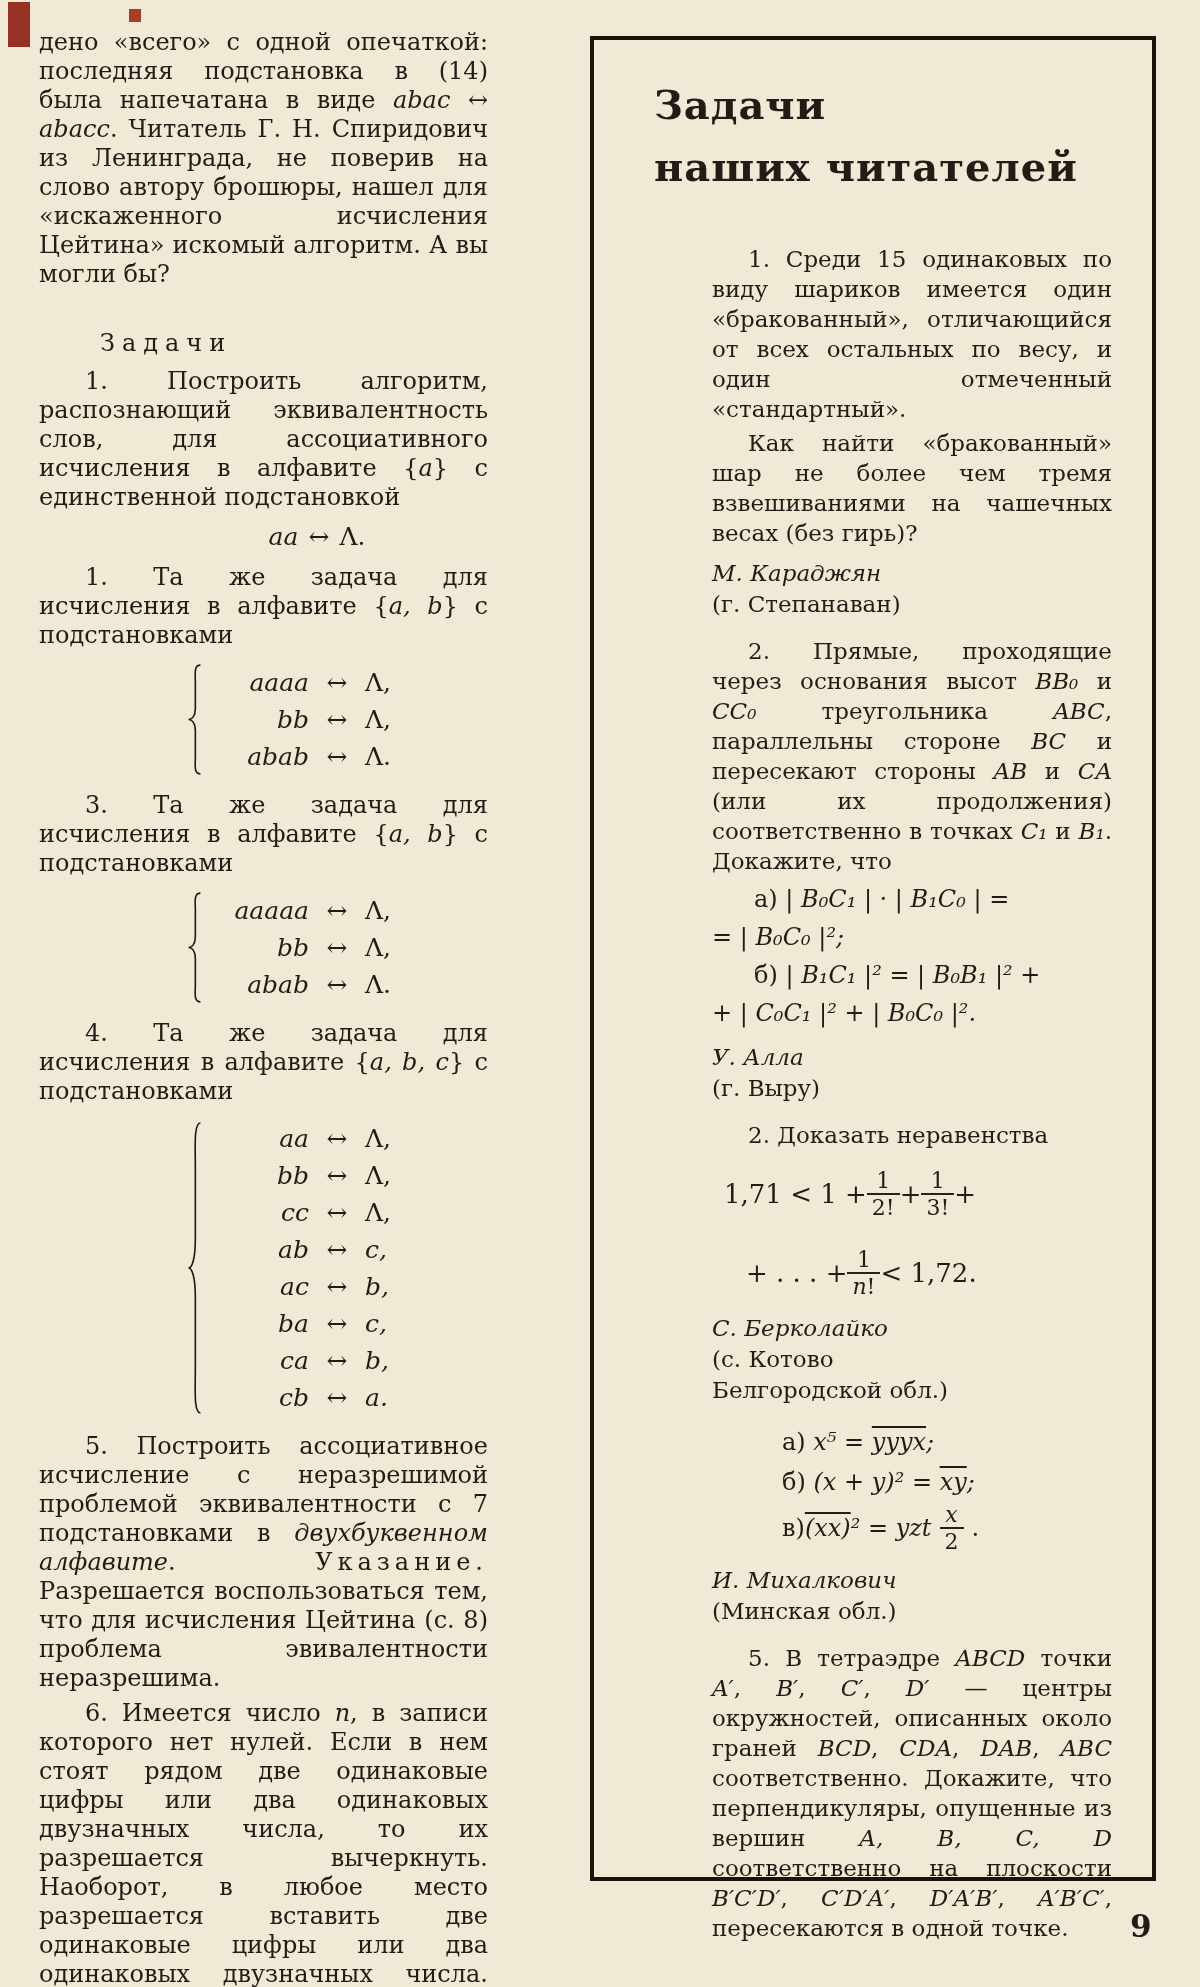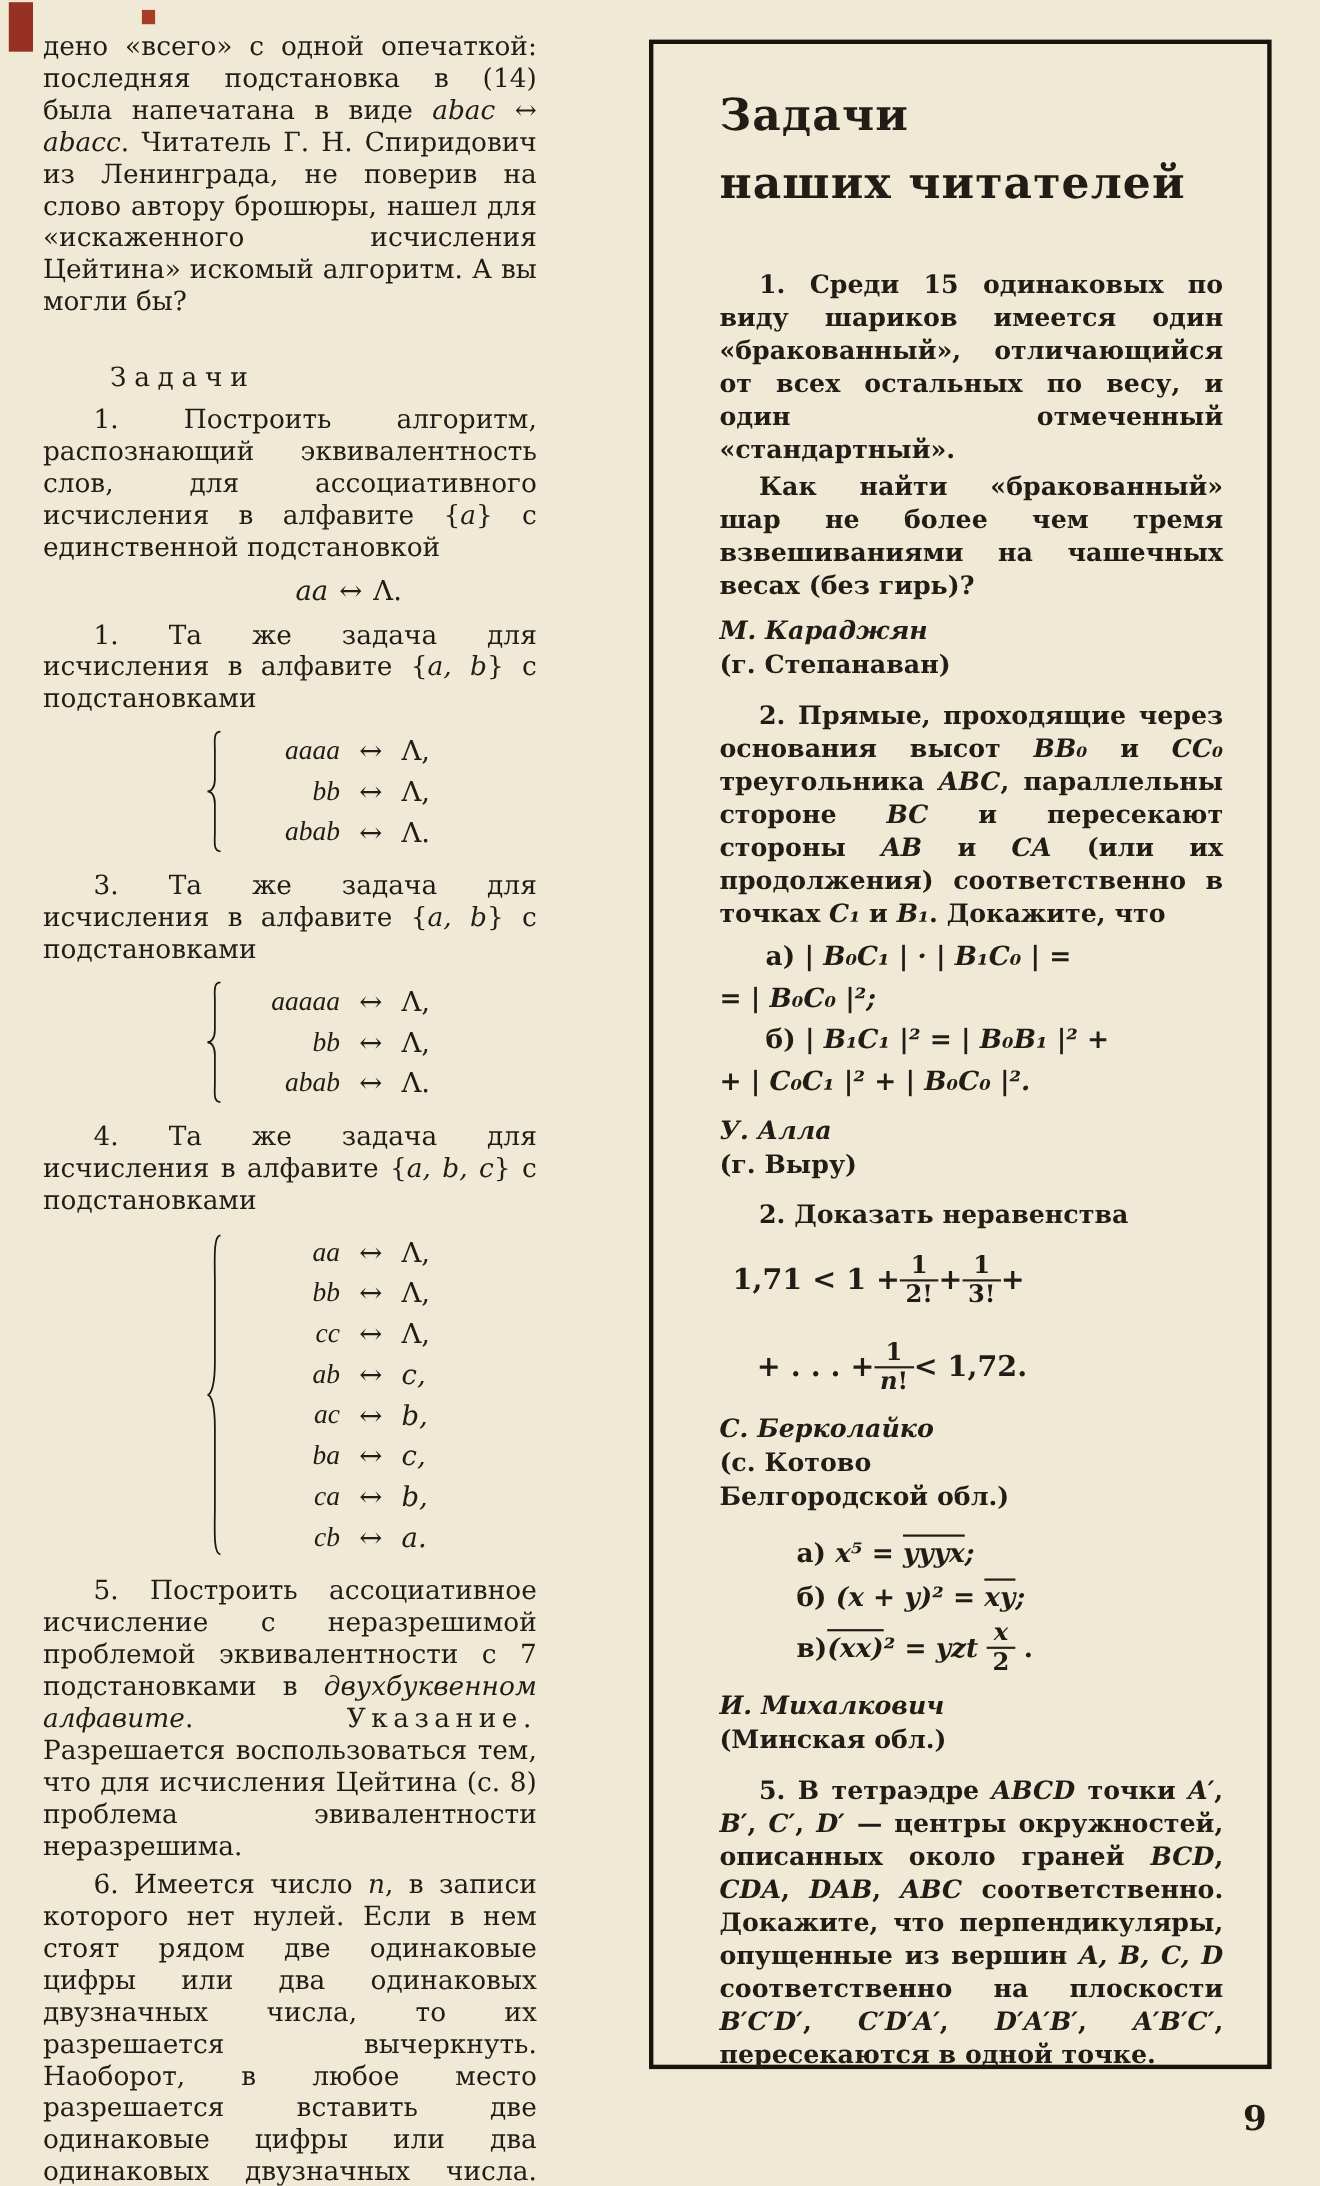--- a/index.html
+++ b/index.html
@@ -23,30 +23,30 @@
   .left-col{position:absolute;left:36px;top:28px;width:452px;}
   .para{font-size:24px;line-height:29px;text-align:justify;text-indent:46px;margin:0 0 6px 3px;}
   .para.p0{text-indent:0;}
   .heading-left{margin:40px 0 10px 64px;font-size:24px;letter-spacing:7px;}
   .formula-line{text-align:center;padding-left:110px;font-size:25px;margin:10px 0 12px 0;}
   .formula-line .arr{padding:0 10px;}
   .sys{display:flex;align-items:stretch;margin:14px 0 16px 150px;}
   .brace{width:17px;margin-right:6px;}
   .brace svg{width:17px;height:100%;display:block;}
   .srow{display:grid;grid-template-columns:100px 56px 78px;font-size:25px;line-height:37px;}
-  .srow .lhs{text-align:right;font-style:italic;font-family:Liberation Serif, serif;}
+  .srow .lhs{text-align:right;font-style:italic;}
   .srow .arr{text-align:center;}
   .srow .rhs{text-align:left;}
 
   
   .right-box{position:absolute;left:590px;top:36px;width:566px;height:1845px;
     border:4px solid #17140e;box-sizing:border-box;}
   .rc{padding:34px 40px 0 60px;}
   .rc-title{font-weight:bold;font-size:40px;line-height:62px;letter-spacing:1px;}
-  .rc-body{margin-top:46px;font-size:23px;line-height:30px;font-weight:bold;}
+  .rc-body{margin-left:58px;margin-top:46px;font-size:23px;line-height:30px;}
   .rp{text-align:justify;text-indent:36px;margin:0 0 4px 0;}
   .author{text-align:left;font-size:23px;line-height:31px;margin:10px 4px 16px 0;}
   .author .name{font-style:italic;}
   .f2line{font-size:24px;line-height:38px;margin-left:42px;}
   .f2line.ra{margin-left:0;padding-right:48px;}
   .ineq{display:flex;align-items:center;gap:0;font-size:26px;margin:18px 0 18px 12px;}
   .ineq.second{margin-left:34px;margin-top:26px;margin-bottom:14px;}
   .frac{display:inline-flex;flex-direction:column;align-items:center;font-size:22px;line-height:1.15;}
   .frac .den{border-top:2px solid #26221b;padding:0 5px;}
   .frac .num{padding:0 2px;}

